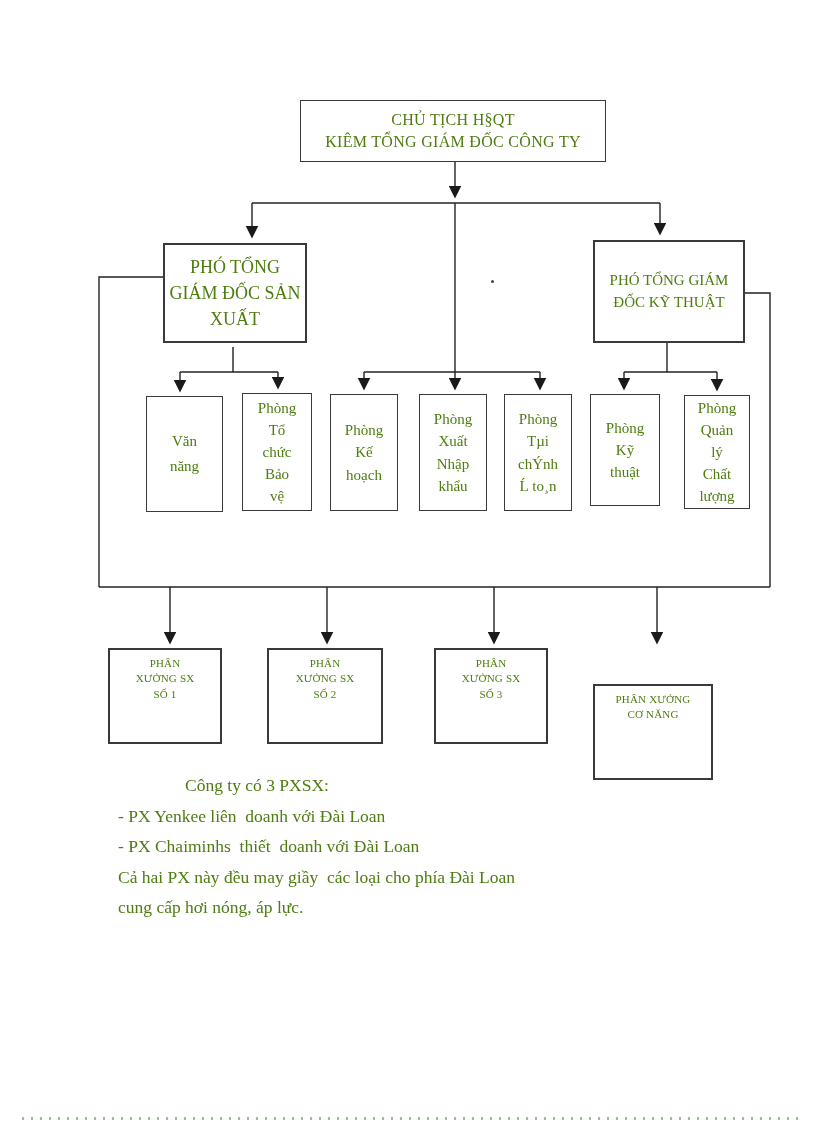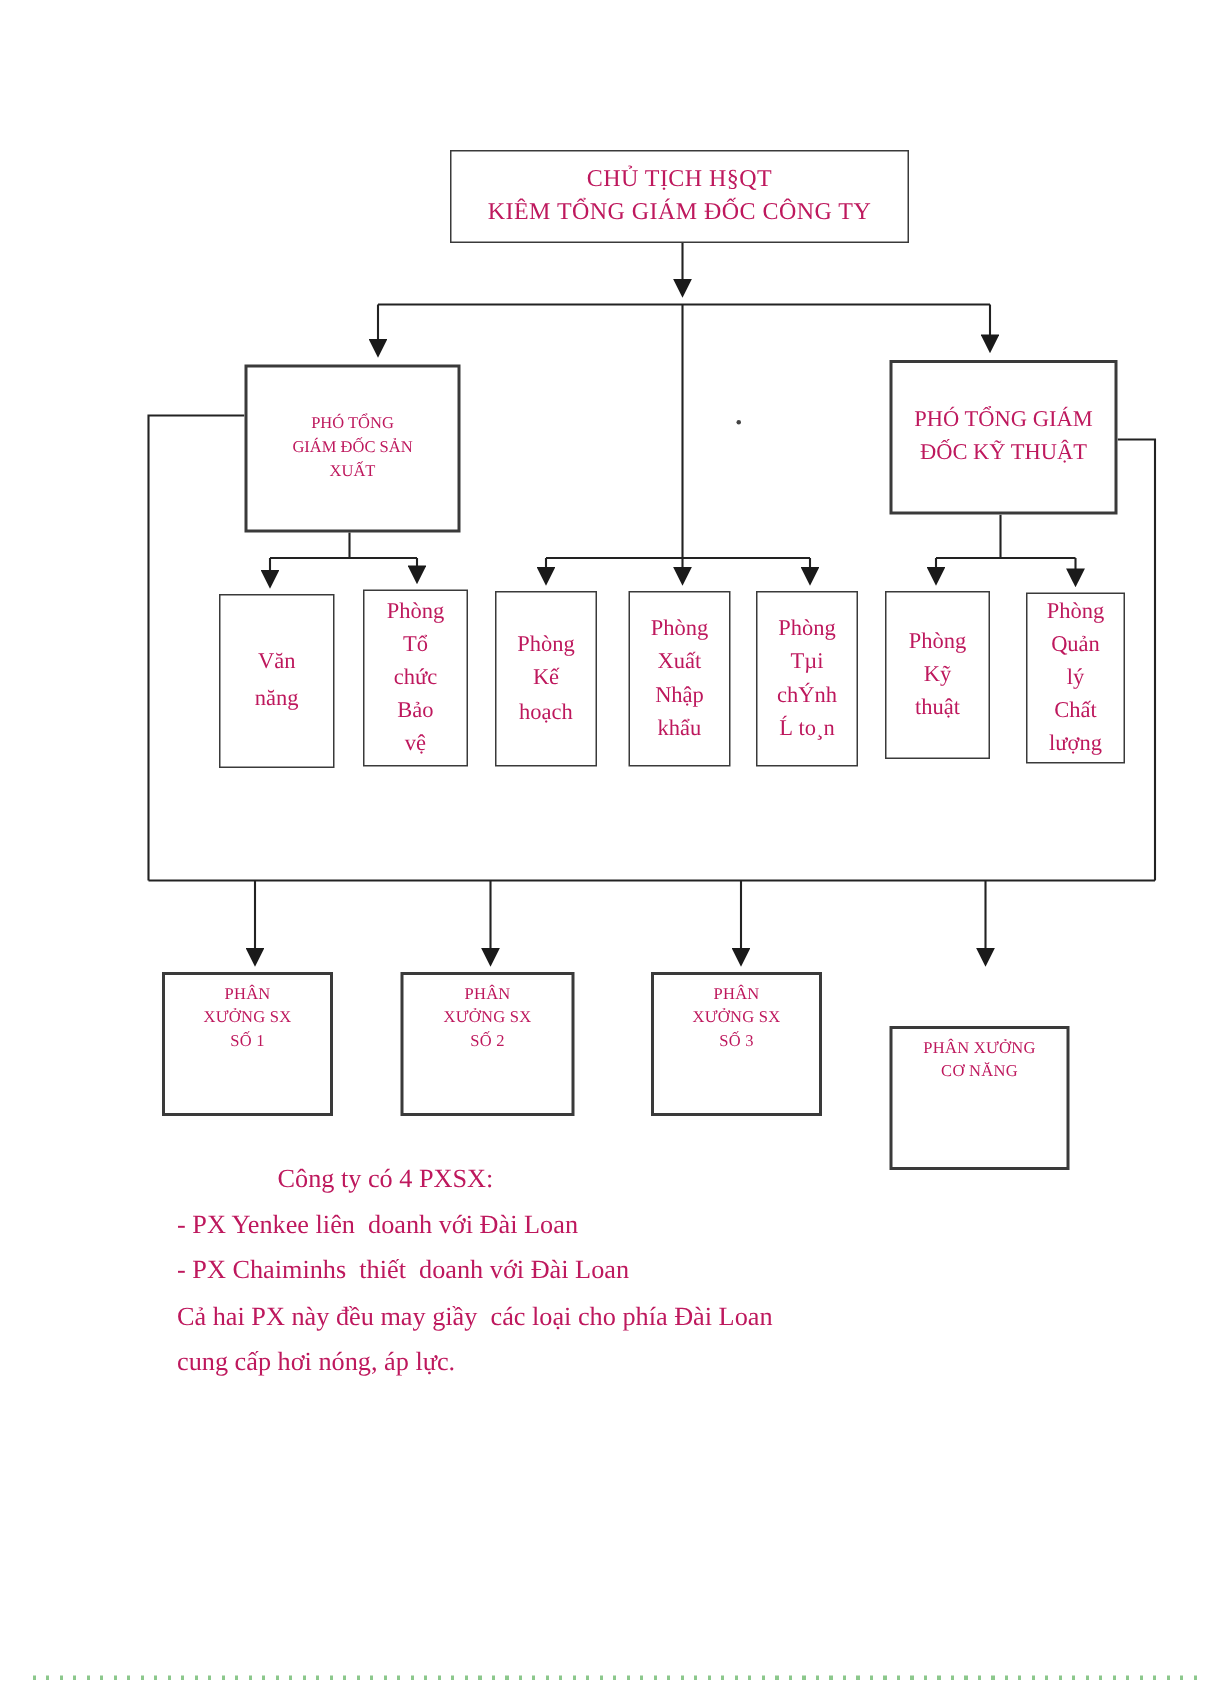--- a/index.html
+++ b/index.html
@@ -1,29 +1,29 @@
 <!DOCTYPE html>
 <html><head>
 <meta charset="utf-8">
 <style>
   html,body{margin:0;padding:0;background:#ffffff;}
   .page{
     position:relative;width:816px;height:1123px;background:#ffffff;
-    font-family:"Liberation Serif", "DejaVu Serif", serif;color:#be185d;
+    font-family:"Liberation Serif", "DejaVu Serif", serif;color:#4d7c0f;
     overflow:hidden;
   }
   .page *{box-sizing:border-box;}
   .connectors{position:absolute;left:0;top:0;}
   .obox{
     position:absolute;background:#ffffff;border:2px solid #3a3a3a;
     display:flex;align-items:center;justify-content:center;text-align:center;
   }
   .obox .lbl{white-space:pre-line;display:block;width:100%;}
   .box-chairman{left:300px;top:100px;width:306px;height:62px;font-size:16px;line-height:1.35;letter-spacing:.3px;border-width:1.5px;}
-  .box-vp-prod{left:163px;top:243px;width:144px;height:112px;font-size:11px;line-height:1.45;}
+  .box-vp-prod{left:163px;top:243px;width:144px;height:100px;font-size:18px;line-height:1.45;}
   .box-vp-tech{left:593px;top:240px;width:152px;height:103px;font-size:15px;line-height:1.45;}
   .dept{font-size:15px;line-height:1.48;border-width:1.5px;}
   .box-d0{left:146px;top:396px;width:77px;height:116px;line-height:1.7;}
   .box-d1{left:242px;top:393px;width:70px;height:118px;}
   .box-d2{left:330px;top:394px;width:68px;height:117px;}
   .box-d3{left:419px;top:394px;width:68px;height:117px;}
   .box-d4{left:504px;top:394px;width:68px;height:117px;}
   .box-d5{left:590px;top:394px;width:70px;height:112px;}
   .box-d6{left:684px;top:395px;width:66px;height:114px;}
   .ws{font-size:11px;line-height:1.4;align-items:flex-start;padding-top:6px;letter-spacing:.2px;}
@@ -158,21 +158,21 @@
     <span class="lbl">PHÂN
 XƯỞNG SX
 SỐ 3</span>
   </div>
   <div class="obox ws box-w3">
     <span class="lbl">PHÂN XƯỞNG
 CƠ NĂNG</span>
   </div>
 
   <div class="para">
-    <div class="pline pl-indent-lg">Công ty có 4 PXSX:</div>
+    <div class="pline pl-indent-lg">Công ty có 3 PXSX:</div>
     <div class="pline">- PX Yenkee liên  doanh với Đài Loan</div>
     <div class="pline">- PX Chaiminhs  thiết  doanh với Đài Loan</div>
     <div class="pline">Cả hai PX này đều may giầy  các loại cho phía Đài Loan</div>
     <div class="pline">cung cấp hơi nóng, áp lực.</div>
   </div>
 
   <div class="bottom-dotted"></div>
 </div>
 
 </body></html>

